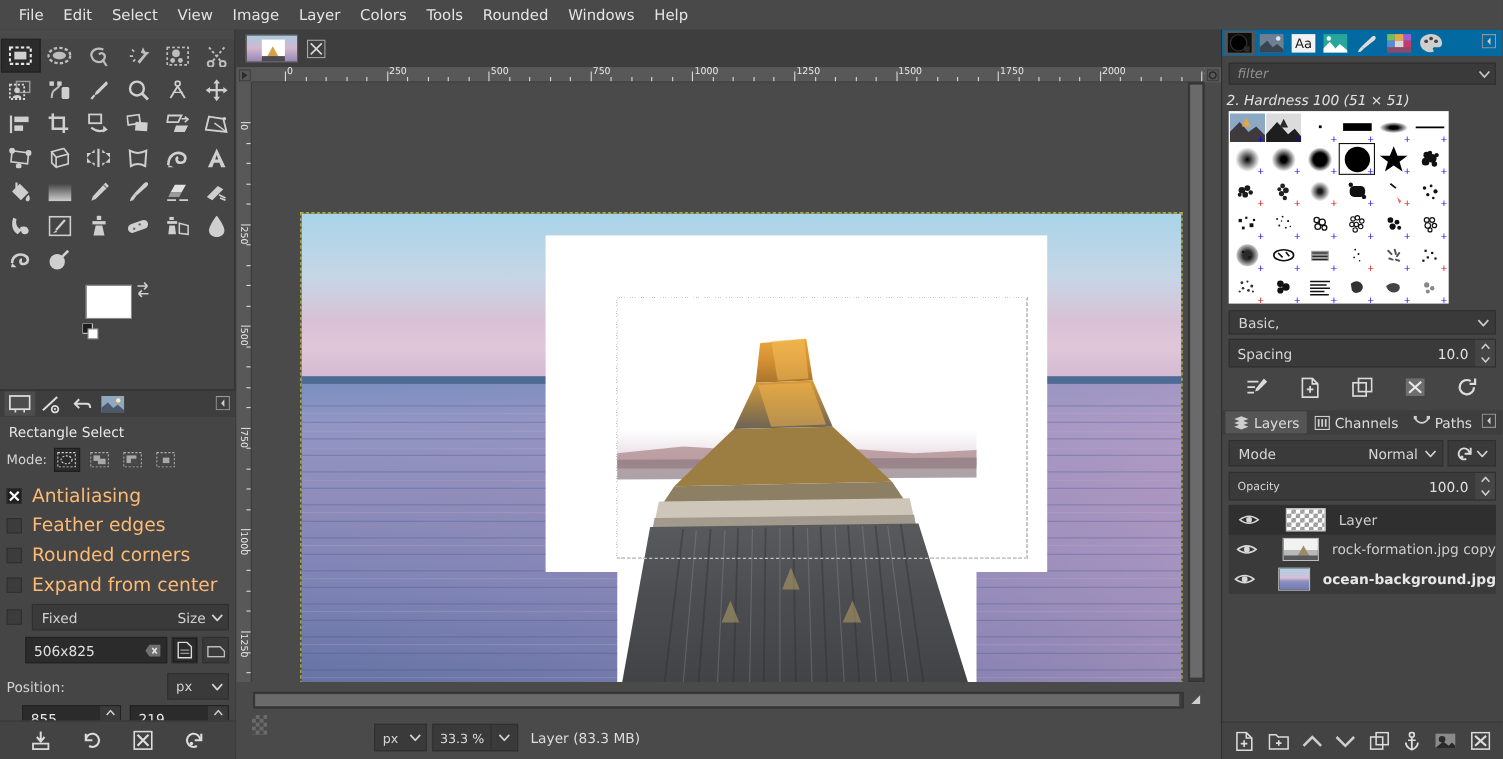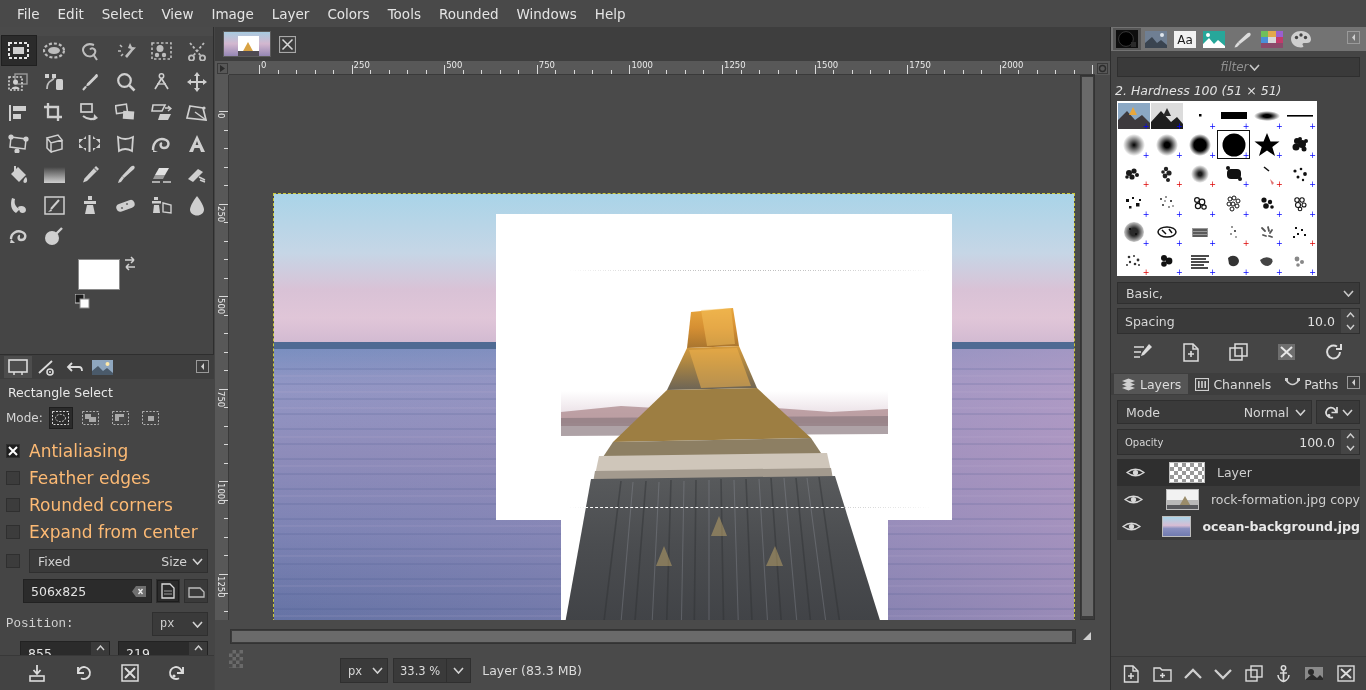--- a/index.html
+++ b/index.html
@@ -89,21 +89,21 @@
   .sizerow { display:flex; align-items:center; gap:4px; margin-top:6px; padding-left:17px;}
   .txtfield {
     flex:1; height:24px; background:#2b2b2b; border:1px solid #222;
     display:flex;align-items:center;justify-content:space-between;
     padding:0 5px 0 7px; color:#e2e2e2; font-size:12.5px;
   }
   .sqbtn { width:24px;height:24px; display:flex;align-items:center;justify-content:center;
            background:#3a3a3a;border:1px solid #2f2f2f;}
   .sqbtn.sel { background:#2b2b2b; box-shadow:inset 0 0 0 1px #1d1d1d;}
 
-  .poslabelrow { display:flex; align-items:center; margin-top:9px;font-family:Liberation Mono, monospace; }
+  .poslabelrow { display:flex; align-items:center; margin-top:9px; }
   .poslabelrow .pl { font-size:12.5px; color:#d2d2d2; flex:1; }
   .unitcombo {
     width:56px;height:24px;background:#3a3a3a;border:1px solid #2f2f2f;
     display:flex;align-items:center;justify-content:space-between;padding:0 4px 0 7px;
     font-size:12px;color:#d2d2d2;
   }
   .spinrow { display:flex; gap:8px; margin-top:5px; padding-left:14px;}
   .spin { flex:1; height:25px; background:#2b2b2b; border:1px solid #222;
           display:flex; align-items:center; position:relative; }
   .spin .v { padding-left:7px; font-size:12.5px; color:#e4e4e4; }
@@ -183,27 +183,27 @@
   .zoomval { background:#3a3a3a; border:1px solid #2f2f2f; height:25px;
              display:flex;align-items:center; padding:0 6px; font-size:11.5px; color:#dcdcdc;}
   .zoomarrow { width:24px;height:25px;background:#3a3a3a;border:1px solid #2f2f2f;border-left:none;
                display:flex;align-items:center;justify-content:center;}
   .statustxt { font-size:12.5px; color:#dcdcdc; margin-left:6px; }
   .msgicon { position:absolute; left:14px; top:4px; width:16px; height:20px; }
 
   
   .rightdock { position:absolute; left:1110px; top:27px; width:256px; height:663px;
                background:#454545; border-left:1px solid #2e2e2e; }
-  .rdtabs { height:24px; background:#737373; display:flex; align-items:center; padding-left:2px; gap:1px;
+  .rdtabs { height:24px; background:#0369a1; display:flex; align-items:center; padding-left:2px; gap:1px;
             position:relative;}
   .rdtab { width:28px; height:22px; display:flex; align-items:center; justify-content:center; }
   .rdtab.act { background:#555; }
   .rdcollapse { position:absolute; right:6px; top:4px; }
   .filterrow { margin:6px 6px 0 6px; height:20px; background:#3a3a3a; border:1px solid #2f2f2f;
-               display:flex; align-items:center; justify-content:center; padding:0 4px 0 7px; }
+               display:flex; align-items:center; justify-content:space-between; padding:0 4px 0 7px; }
   .filterrow .ph { font-size:12px; color:#8f8f8f; font-style:italic; }
   .brushname { margin:6px 0 3px 4px; font-size:12.5px; color:#e2e2e2; font-style:italic; }
   .brushgridwrap { position:relative; margin:0 6px; }
   .brushgrid { width:200px; height:175px; background:#fff; display:grid;
                grid-template-columns:repeat(6,1fr); grid-template-rows:repeat(6,1fr); }
   .bcell { position:relative; display:flex; align-items:center; justify-content:center; }
   .bcell.sel { outline:1px solid #111; outline-offset:-1px; }
   .bcell .plus { position:absolute; right:1px; bottom:0px; font-size:8px; color:#00f; line-height:7px;}
   .bcell .plus.red { color:#d00; }
 

